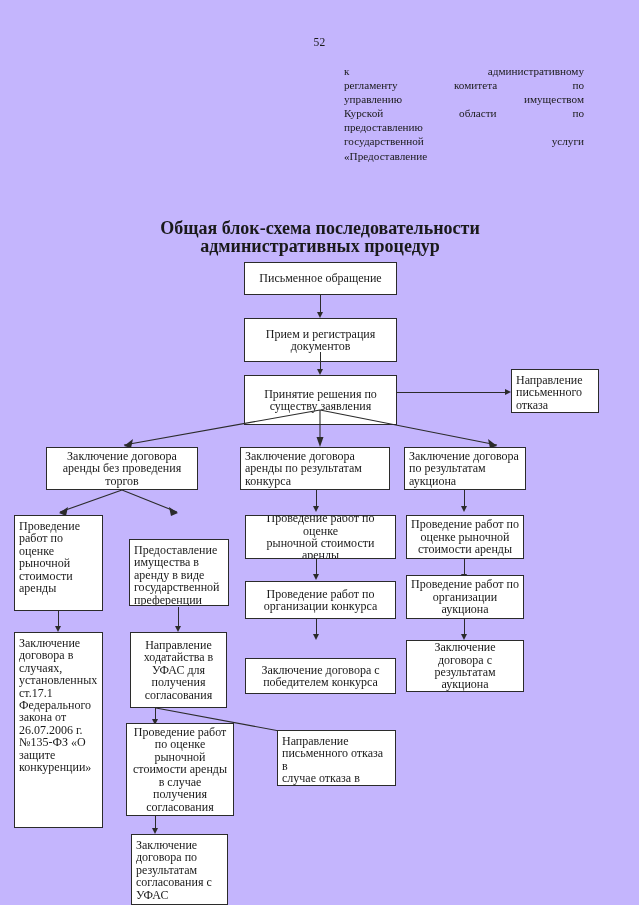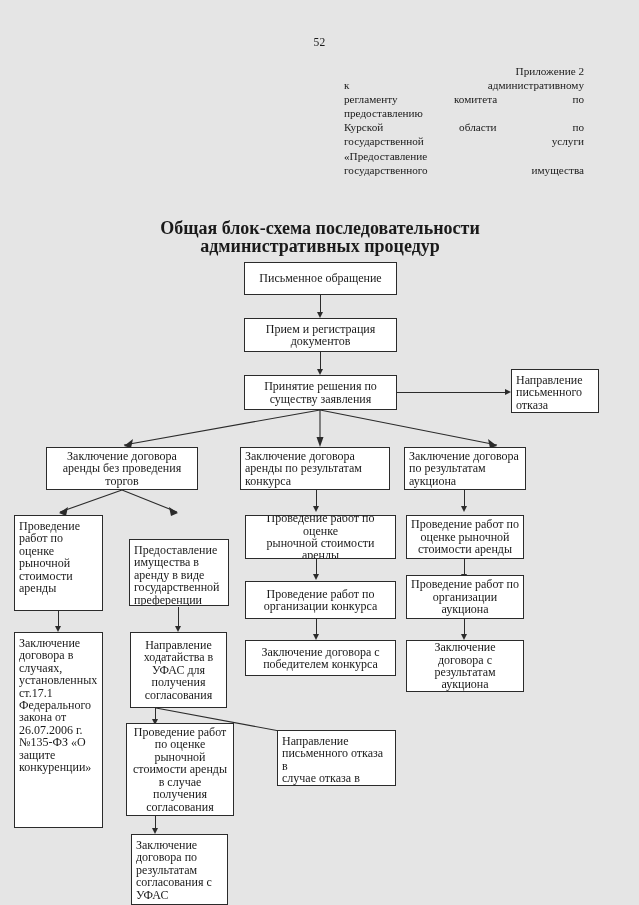--- a/index.html
+++ b/index.html
@@ -9,21 +9,21 @@
   }
   body {
     font-family: "Liberation Serif", "DejaVu Serif", serif;
     color: #1a1a1a;
   }
   #page {
     position: relative;
     width: 639px;
     height: 905px;
     overflow: hidden;
-    background: #e5e5e5;
+    background: #c4b5fd;
   }
 
   
   .page-number {
     position: absolute;
     top: 36px;
     left: 0;
     width: 639px;
     text-align: center;
     font-size: 11.5px;
@@ -114,48 +114,47 @@
   .diag polygon { fill: #2b2b2b; }
 </style>
 </head>
 <body>
 
 <div id="page">
 
   <div class="page-number">52</div>
 
   <div class="appendix-block">
-    <span class="ln first">Приложение 2</span>
     <span class="ln">к                  административному</span>
     <span class="ln">регламенту      комитета        по</span>
+    <span class="ln">управлению          имуществом</span>
+    <span class="ln">Курской        области        по</span>
     <span class="ln loose">предоставлению</span>
-    <span class="ln">Курской        области        по</span>
     <span class="ln">государственной           услуги</span>
     <span class="ln loose">«Предоставление</span>
-    <span class="ln">государственного      имущества</span>
   </div>
 
   <div class="doc-title">Общая блок-схема последовательности административных процедур</div>
 
   <div class="node center" style="left:244px; top:262px; width:153px; height:33px;">
     <div class="txt"><span>Письменное обращение</span></div>
   </div>
   <div class="vline" style="left:320px; top:295px; height:19px;"></div>
   <div class="arrow-down" style="left:317px; top:312px;"></div>
 
-  <div class="node center" style="left:244px; top:318px; width:153px; height:34px;">
+  <div class="node center" style="left:244px; top:318px; width:153px; height:44px;">
     <div class="txt">
       <span>Прием и регистрация</span><br>
       <span>документов</span>
     </div>
   </div>
   <div class="vline" style="left:320px; top:352px; height:19px;"></div>
   <div class="arrow-down" style="left:317px; top:369px;"></div>
 
-  <div class="node center" style="left:244px; top:375px; width:153px; height:35px;">
+  <div class="node center" style="left:244px; top:375px; width:153px; height:50px;">
     <div class="txt">
       <span>Принятие решения по</span><br>
       <span>существу заявления</span>
     </div>
   </div>
 
   <div class="hline" style="left:397px; top:392px; width:110px;"></div>
   <div class="arrow-right" style="left:505px; top:389px;"></div>
 
   <div class="node left top" style="left:511px; top:369px; width:88px; height:44px;">
@@ -302,21 +301,21 @@
   <div class="node center" style="left:130px; top:632px; width:97px; height:76px;">
     <div class="txt">
       <span>Направление</span><br>
       <span>ходатайства в</span><br>
       <span>УФАС для</span><br>
       <span>получения</span><br>
       <span>согласования</span>
     </div>
   </div>
 
-  <div class="node center" style="left:245px; top:640px; width:151px; height:36px;">
+  <div class="node center" style="left:245px; top:658px; width:151px; height:36px;">
     <div class="txt">
       <span>Заключение договора с</span><br>
       <span>победителем конкурса</span>
     </div>
   </div>
 
   <div class="node center" style="left:406px; top:640px; width:118px; height:52px;">
     <div class="txt">
       <span>Заключение</span><br>
       <span>договора с</span><br>

